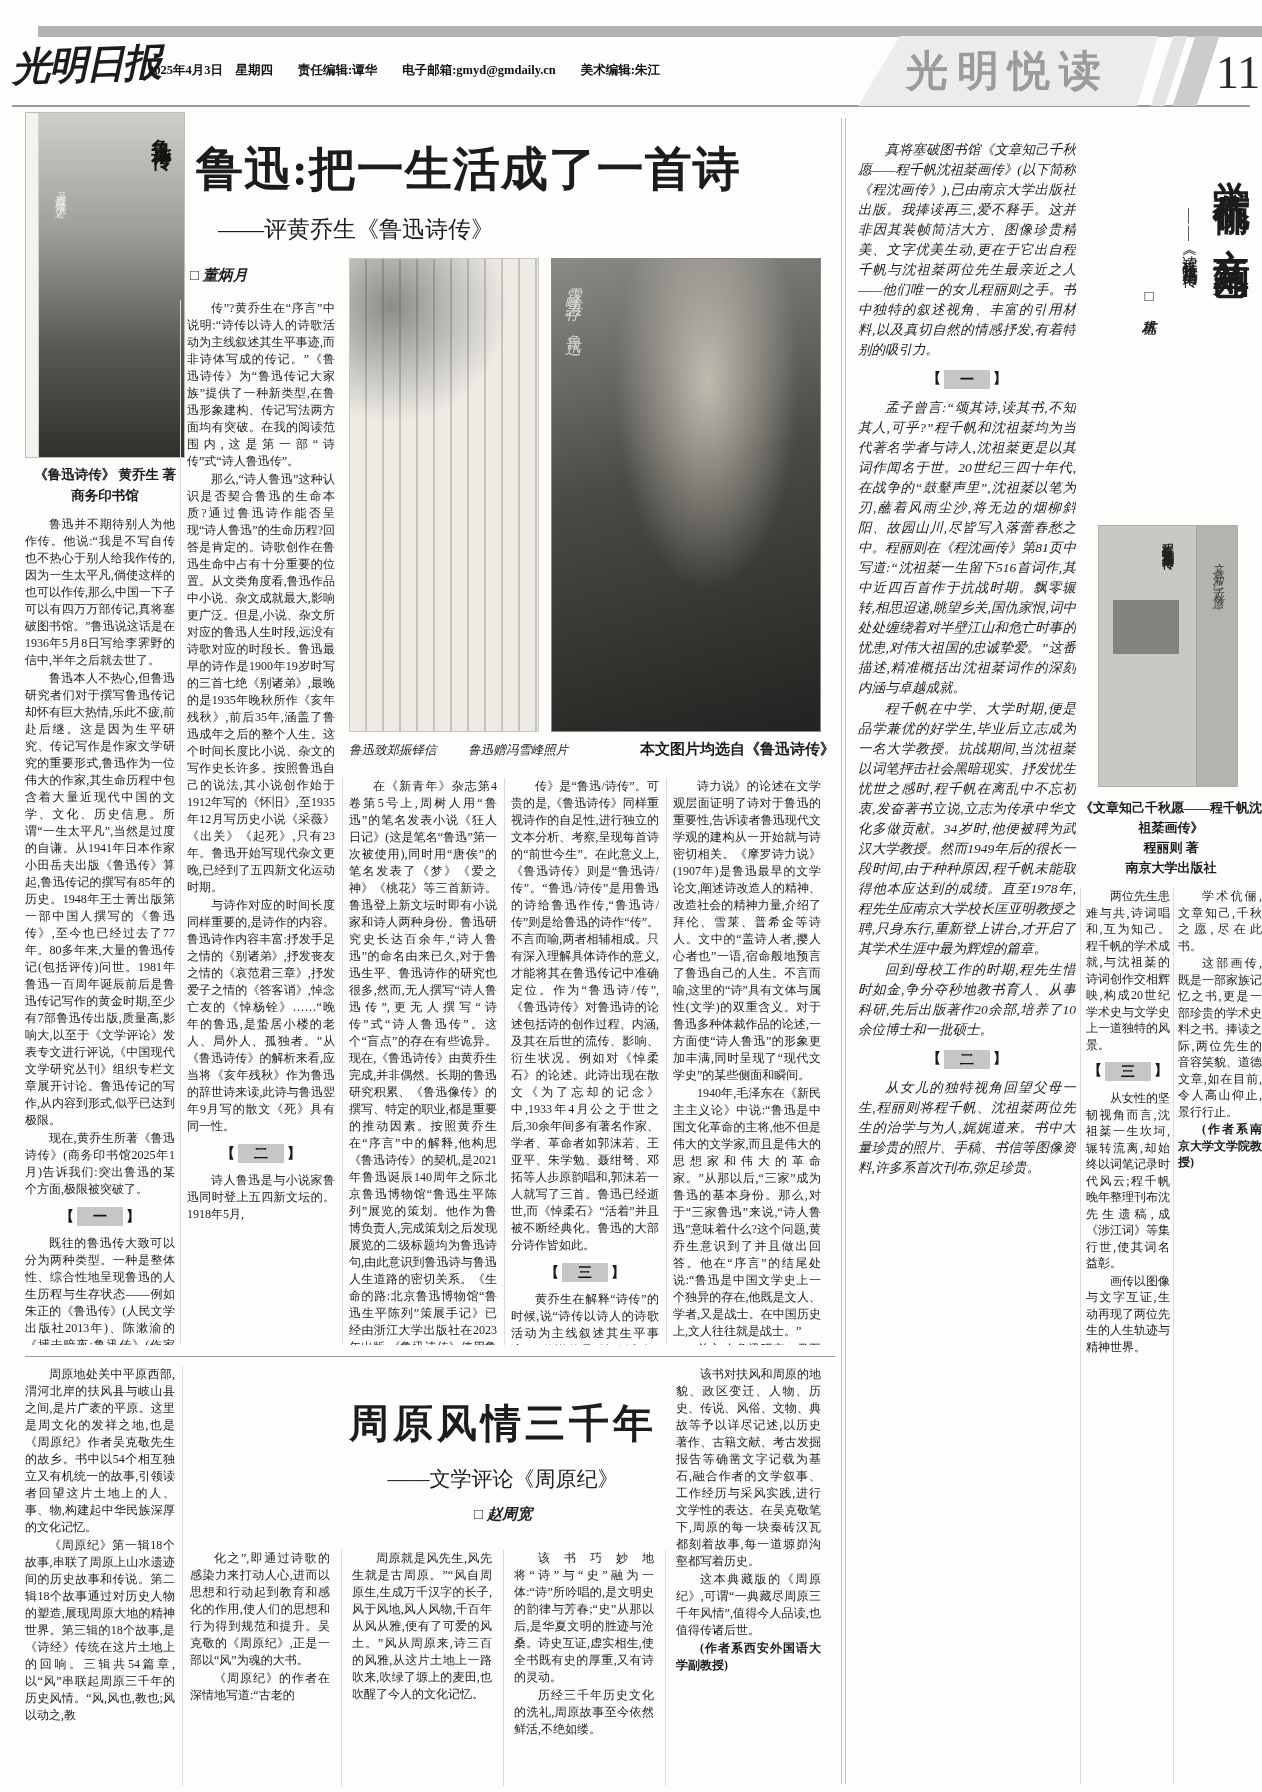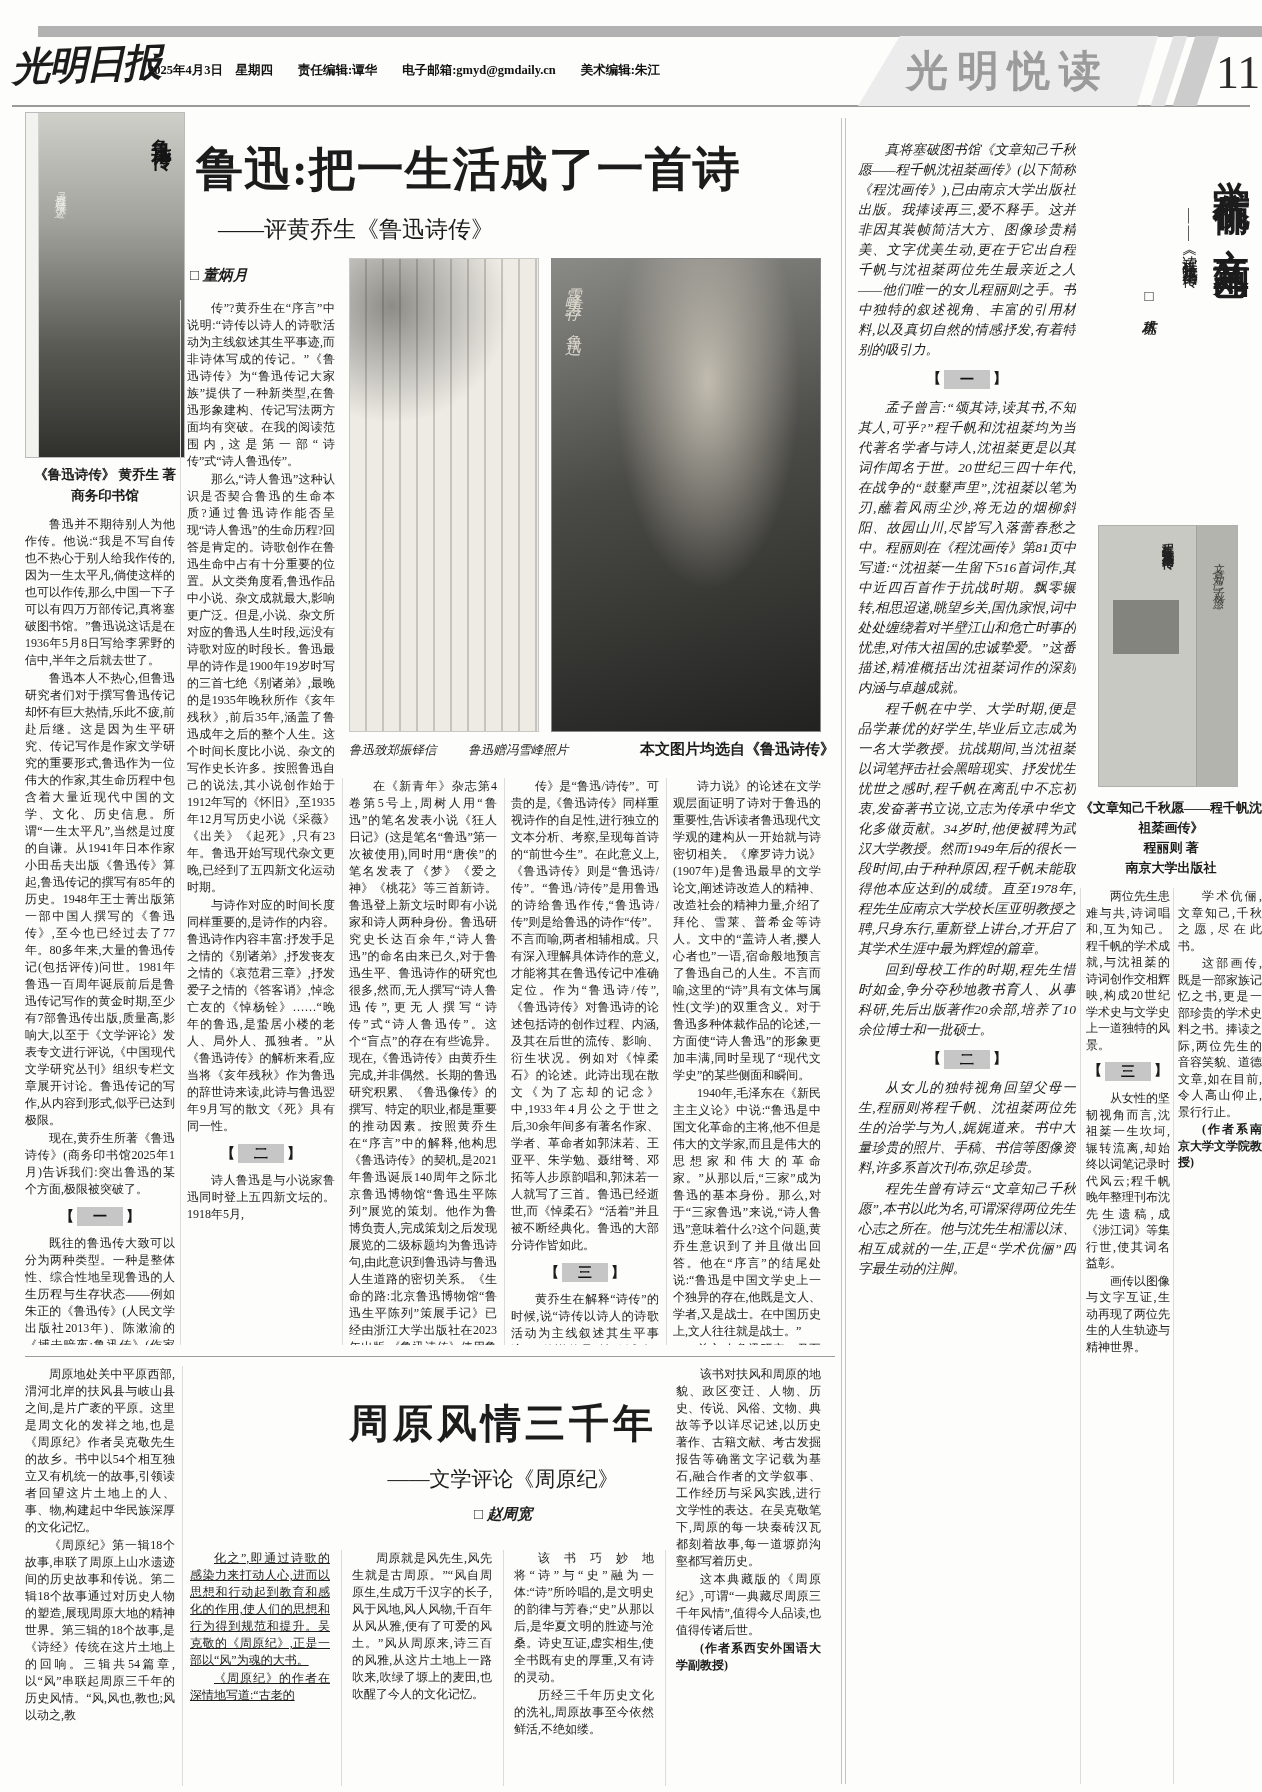--- a/index.html
+++ b/index.html
@@ -171,21 +171,20 @@
       </div>
       <p class="para">孟子曾言:“颂其诗,读其书,不知其人,可乎?”程千帆和沈祖棻均为当代著名学者与诗人,沈祖棻更是以其词作闻名于世。20世纪三四十年代,在战争的“鼓鼙声里”,沈祖棻以笔为刃,蘸着风雨尘沙,将无边的烟柳斜阳、故园山川,尽皆写入落蕾春愁之中。程丽则在《程沈画传》第81页中写道:“沈祖棻一生留下516首词作,其中近四百首作于抗战时期。飘零辗转,相思迢递,眺望乡关,国仇家恨,词中处处缠绕着对半壁江山和危亡时事的忧患,对伟大祖国的忠诚挚爱。”这番描述,精准概括出沈祖棻词作的深刻内涵与卓越成就。</p>
       <p class="para">程千帆在中学、大学时期,便是品学兼优的好学生,毕业后立志成为一名大学教授。抗战期间,当沈祖棻以词笔抨击社会黑暗现实、抒发忧生忧世之感时,程千帆在离乱中不忘初衷,发奋著书立说,立志为传承中华文化多做贡献。34岁时,他便被聘为武汉大学教授。然而1949年后的很长一段时间,由于种种原因,程千帆未能取得他本应达到的成绩。直至1978年,程先生应南京大学校长匡亚明教授之聘,只身东行,重新登上讲台,才开启了其学术生涯中最为辉煌的篇章。</p>
       <p class="para">回到母校工作的时期,程先生惜时如金,争分夺秒地教书育人、从事科研,先后出版著作20余部,培养了10余位博士和一批硕士。</p>
       <div class="sec-marker">
         <span>【</span>
         <span class="num">二</span>
         <span>】</span>
       </div>
       <p class="para">从女儿的独特视角回望父母一生,程丽则将程千帆、沈祖棻两位先生的治学与为人,娓娓道来。书中大量珍贵的照片、手稿、书信等图像资料,许多系首次刊布,弥足珍贵。</p>
-      <p class="para">程先生曾有诗云“文章知己千秋愿”,本书以此为名,可谓深得两位先生心志之所在。他与沈先生相濡以沫、相互成就的一生,正是“学术伉俪”四字最生动的注脚。</p>
     </div>
 
   <div class="abs side-titleblock">
     <div class="side-title">学术伉俪　文章知己</div>
     <div class="side-subtitle">——读《程千帆沈祖棻画传》</div>
     <div class="side-byline">□ 巩本栋</div>
   </div>
 
   <div class="abs cover2">
     <div class="front"></div>
@@ -223,21 +222,21 @@
   <div class="abs bottom-titleblock">
     <h2 class="bottom-title">周原风情三千年</h2>
     <div class="bottom-subtitle">——文学评论《周原纪》</div>
     <div class="bottom-byline">□ 赵周宽</div>
   </div>
 
   <div class="col" style="left:25px;top:1366px;width:150px;height:420px;">
       <p class="para">周原地处关中平原西部,渭河北岸的扶风县与岐山县之间,是片广袤的平原。这里是周文化的发祥之地,也是《周原纪》作者吴克敬先生的故乡。书中以54个相互独立又有机统一的故事,引领读者回望这片土地上的人、事、物,构建起中华民族深厚的文化记忆。</p>
       <p class="para">《周原纪》第一辑18个故事,串联了周原上山水遗迹间的历史故事和传说。第二辑18个故事通过对历史人物的塑造,展现周原大地的精神世界。第三辑的18个故事,是《诗经》传统在这片土地上的回响。三辑共54篇章,以“风”串联起周原三千年的历史风情。“风,风也,教也;风以动之,教</p>
     </div>
-  <div class="col" style="left:190px;top:1550px;width:140px;height:236px;text-decoration:underline;">
+  <div class="col" style="left:190px;top:1550px;width:140px;height:236px;">
       <p class="para">化之”,即通过诗歌的感染力来打动人心,进而以思想和行动起到教育和感化的作用,使人们的思想和行为得到规范和提升。吴克敬的《周原纪》,正是一部以“风”为魂的大书。</p>
       <p class="para">《周原纪》的作者在深情地写道:“古老的</p>
     </div>
   <div class="col" style="left:352px;top:1550px;width:140px;height:236px;">
       <p class="para">周原就是风先生,风先生就是古周原。”“风自周原生,生成万千汉字的长子,风于风地,风人风物,千百年从风从雅,便有了可爱的风土。”风从周原来,诗三百的风雅,从这片土地上一路吹来,吹绿了塬上的麦田,也吹醒了今人的文化记忆。</p>
     </div>
   <div class="col" style="left:514px;top:1550px;width:140px;height:236px;">
       <p class="para">该书巧妙地将“诗”与“史”融为一体:“诗”所吟唱的,是文明史的韵律与芳春;“史”从那以后,是华夏文明的胜迹与沧桑。诗史互证,虚实相生,使全书既有史的厚重,又有诗的灵动。</p>
       <p class="para">历经三千年历史文化的洗礼,周原故事至今依然鲜活,不绝如缕。</p>
     </div>

